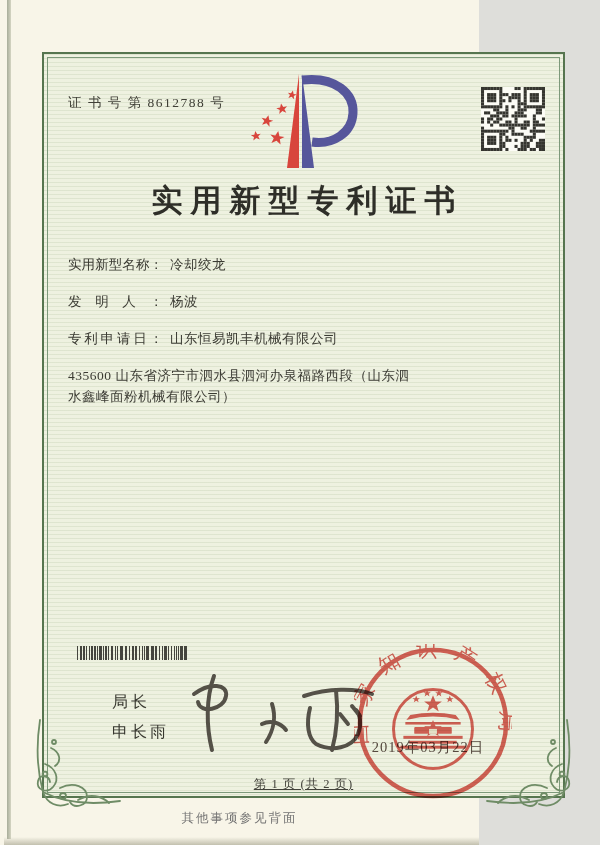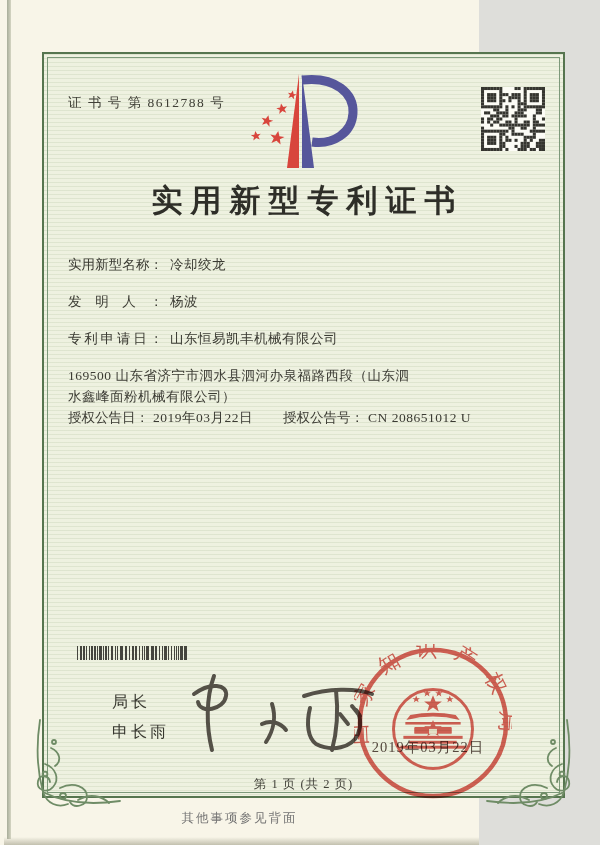--- a/index.html
+++ b/index.html
@@ -91,21 +91,21 @@
     position:absolute;left:310px;top:590px;width:158px;height:158px;
     mix-blend-mode:multiply;opacity:.9;z-index:3;
   }
   .seal-date{
     position:absolute;left:300px;top:684px;width:168px;z-index:2;
     text-align:center;font-size:14.5px;color:#55493f;letter-spacing:1px;
   }
   
   .page-info{
     position:absolute;left:0;top:722px;width:100%;
-    text-align:center;font-size:12.5px;color:#42423a;letter-spacing:1px;
+    text-align:center;font-size:12.5px;color:#42423a;letter-spacing:1px;text-decoration:underline;
   }
   .footer-note{
     position:absolute;left:0;top:810px;width:100%;
     text-align:center;font-size:12.5px;color:#737373;letter-spacing:2px;
   }
 </style>
 </head>
 <body>
 
 <div class="paper">
@@ -408,29 +408,21 @@
       </div>
       <div class="field-row">
         <span class="flabel">发明人：</span>
         <span class="fvalue">杨波</span>
       </div>
       <div class="field-row">
         <span class="flabel">专利申请日：</span>
         <span class="fvalue">山东恒易凯丰机械有限公司</span>
       </div>
       <div class="field-row addr">
-        <span class="fvalue">169500 山东省济宁市泗水县泗河办泉福路西段（山东泗水鑫峰面粉机械有限公司）</span>
-      </div>
-      <div class="field-row">
-        <span class="glabel">授权公告日：</span>
-        <span class="fvalue">2019年03月22日</span>
-        <span class="grant-no-group">
-          <span class="glabel">授权公告号：</span>
-          <span class="fvalue">CN 208651012 U</span>
-        </span>
+        <span class="fvalue">435600 山东省济宁市泗水县泗河办泉福路西段（山东泗水鑫峰面粉机械有限公司）</span>
       </div>
     </div>
 
 
     <div class="barcode" id="barcode"><span style="width:1px;margin-right:2px"></span><span style="width:2px;margin-right:1px"></span><span style="width:2px;margin-right:1px"></span><span style="width:1px;margin-right:2px"></span><span style="width:1px;margin-right:1px"></span><span style="width:2px;margin-right:1px"></span><span style="width:2px;margin-right:1px"></span><span style="width:1px;margin-right:1px"></span><span style="width:3px;margin-right:1px"></span><span style="width:1px;margin-right:1px"></span><span style="width:2px;margin-right:1px"></span><span style="width:1px;margin-right:2px"></span><span style="width:2px;margin-right:2px"></span><span style="width:1px;margin-right:1px"></span><span style="width:1px;margin-right:2px"></span><span style="width:3px;margin-right:2px"></span><span style="width:2px;margin-right:2px"></span><span style="width:1px;margin-right:2px"></span><span style="width:2px;margin-right:1px"></span><span style="width:2px;margin-right:2px"></span><span style="width:1px;margin-right:2px"></span><span style="width:1px;margin-right:1px"></span><span style="width:1px;margin-right:1px"></span><span style="width:3px;margin-right:2px"></span><span style="width:3px;margin-right:1px"></span><span style="width:2px;margin-right:2px"></span><span style="width:1px;margin-right:2px"></span><span style="width:1px;margin-right:1px"></span><span style="width:3px;margin-right:1px"></span><span style="width:1px;margin-right:2px"></span><span style="width:1px;margin-right:2px"></span><span style="width:1px;margin-right:1px"></span><span style="width:1px;margin-right:1px"></span><span style="width:1px;margin-right:1px"></span><span style="width:3px;margin-right:1px"></span><span style="width:3px;margin-right:1px"></span></div>
 
     <div class="director">
       <div>局长</div>
       <div>申长雨</div>
     </div>

